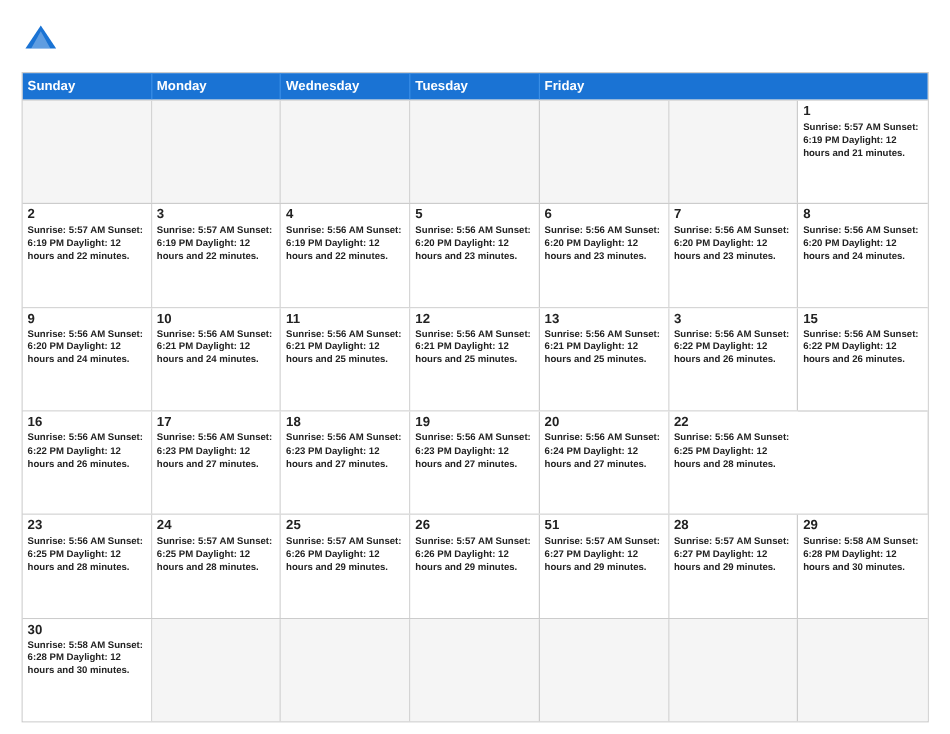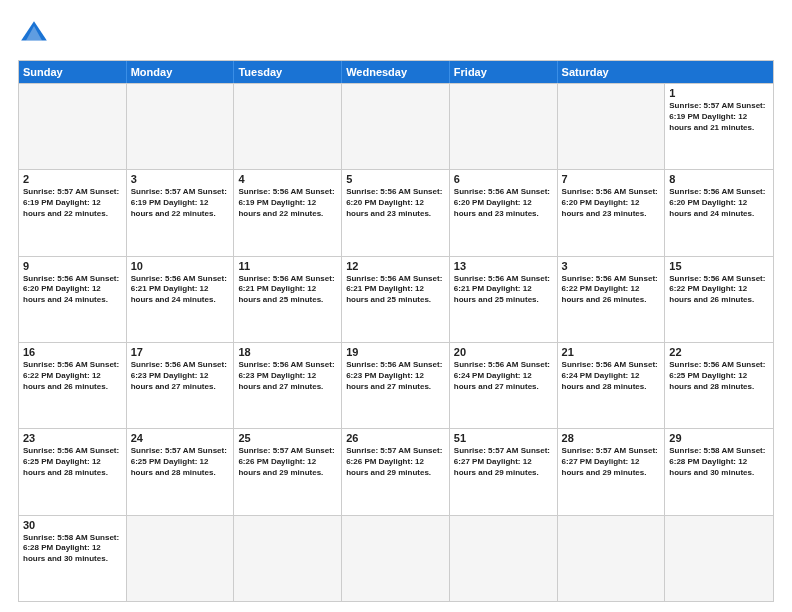--- a/index.html
+++ b/index.html
@@ -125,24 +125,23 @@
     <div class="title-block">
       <div class="month-title"></div>
       <div class="subtitle"></div>
     </div>
   </div>
 
   <div class="calendar">
     <div class="cal-header-row">
     <div class="cal-header-cell">Sunday</div>
         <div class="cal-header-cell">Monday</div>
+        <div class="cal-header-cell">Wednesday</div>
         <div class="cal-header-cell">Tuesday</div>
-        <div class="cal-header-cell">Wednesday</div>
         <div class="cal-header-cell">Friday</div>
-        <div class="cal-header-cell">Saturday</div>
       </div>
     <div class="cal-body">
     <div class="cal-row">
           <div class="cal-cell empty"></div>
           <div class="cal-cell empty"></div>
           <div class="cal-cell empty"></div>
           <div class="cal-cell empty"></div>
           <div class="cal-cell empty"></div>
           <div class="cal-cell empty"></div>
           <div class="cal-cell">
@@ -263,26 +262,20 @@
             <span class="day-num">19</span>
             <div class="cell-text">Sunrise: 5:56 AM
 Sunset: 6:23 PM
 Daylight: 12 hours and 27 minutes.</div>
           </div>
           <div class="cal-cell">
             <span class="day-num">20</span>
             <div class="cell-text">Sunrise: 5:56 AM
 Sunset: 6:24 PM
 Daylight: 12 hours and 27 minutes.</div>
-          </div>
-          <div class="cal-cell">
-            <span class="day-num">21</span>
-            <div class="cell-text">Sunrise: 5:56 AM
-Sunset: 6:24 PM
-Daylight: 12 hours and 28 minutes.</div>
           </div>
           <div class="cal-cell">
             <span class="day-num">22</span>
             <div class="cell-text">Sunrise: 5:56 AM
 Sunset: 6:25 PM
 Daylight: 12 hours and 28 minutes.</div>
           </div>
         </div>
         <div class="cal-row">
           <div class="cal-cell">

